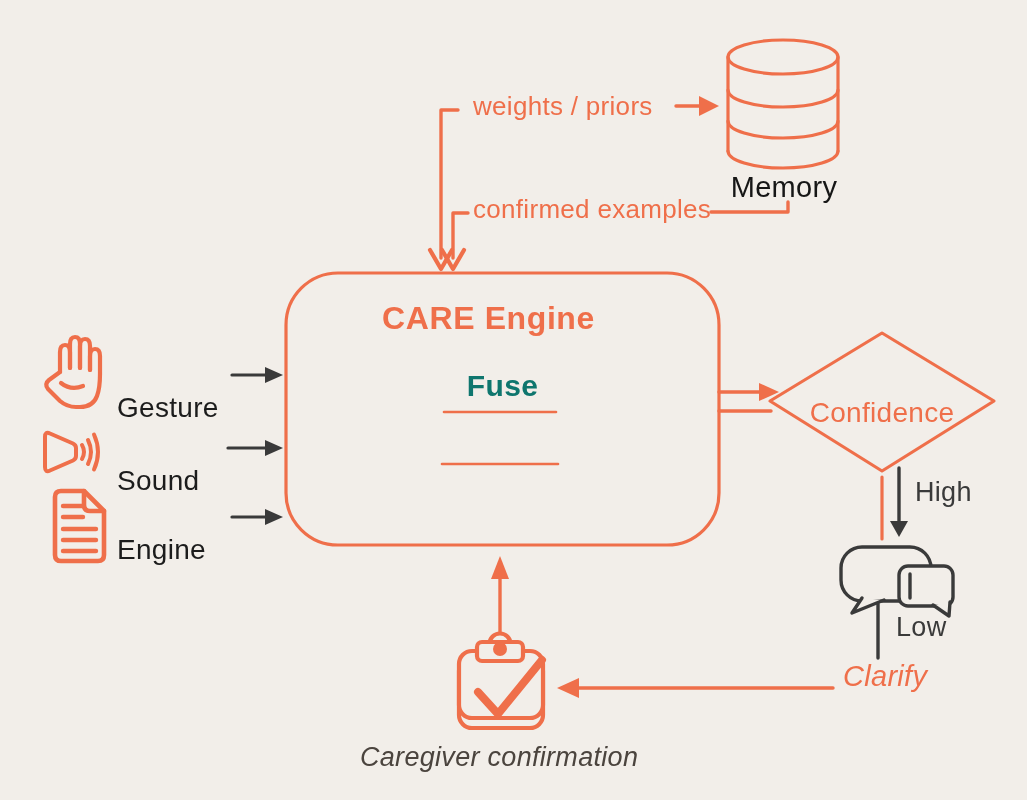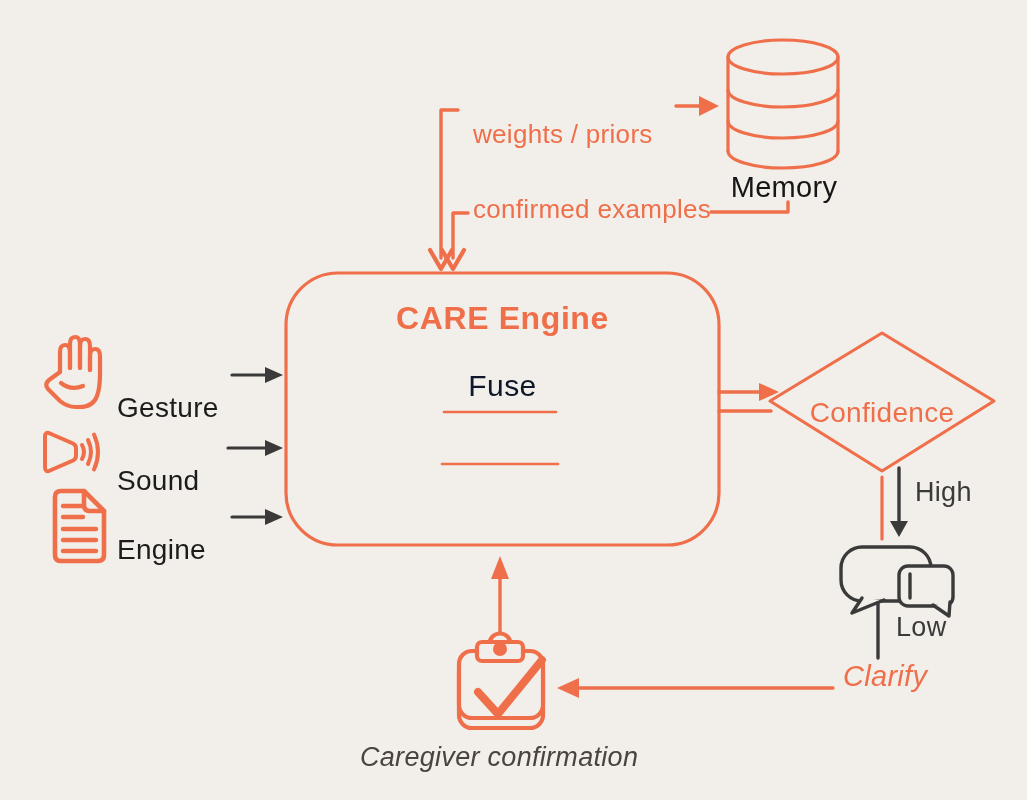--- a/index.html
+++ b/index.html
@@ -8,25 +8,25 @@
     width:1027px;height:800px;
     background:#F2EEE9;
     font-family:"Liberation Sans", sans-serif;
     overflow:hidden;
   }
   .canvas svg{position:absolute;left:0;top:0;}
   .lbl{position:absolute;white-space:nowrap;letter-spacing:.3px;}
   .orange{color:#EF6F4A;}
   .dark{color:#1C1C1C;margin-top:33px;}
   .branch{color:#3A3A3A;}
-  .lbl-weights{left:473px;top:91px;font-size:26px;margin-top:28px;}
+  .lbl-weights{left:473px;top:91px;font-size:26px;}
   .lbl-confirmed{left:473px;top:194px;font-size:26px;}
   .lbl-memory{left:704px;top:171px;width:160px;text-align:center;font-size:29px;color:#161616;}
-  .lbl-engine-title{left:286px;top:300px;width:433px;text-align:center;font-size:32px;font-weight:600;letter-spacing:.6px;}
-  .step{position:absolute;left:286px;width:433px;text-align:center;font-size:30px;font-weight:normal;color:#0f172a;letter-spacing:.4px;}
+  .lbl-engine-title{left:272px;top:300px;width:433px;text-align:center;font-size:32px;font-weight:600;letter-spacing:.6px;}
+  .step{position:absolute;left:286px;width:433px;text-align:center;font-size:30px;font-weight:bold;color:#0f766e;letter-spacing:.4px;}
   .step-fuse{top:369px;}
   .step-score{top:423px;}
   .step-explain{top:476px;}
   .lbl-input{font-size:28px;}
   .lbl-gesture{left:117px;top:359px;}
   .lbl-sound{left:117px;top:432px;}
   .lbl-context{left:117px;top:501px;}
   .lbl-gate{left:782px;top:380px;width:200px;text-align:center;font-size:28px;line-height:33px;margin-top:16px;}
   .lbl-high{left:915px;top:477px;font-size:27px;text-align:right;}
   .lbl-low{left:896px;top:612px;font-size:27px;}

